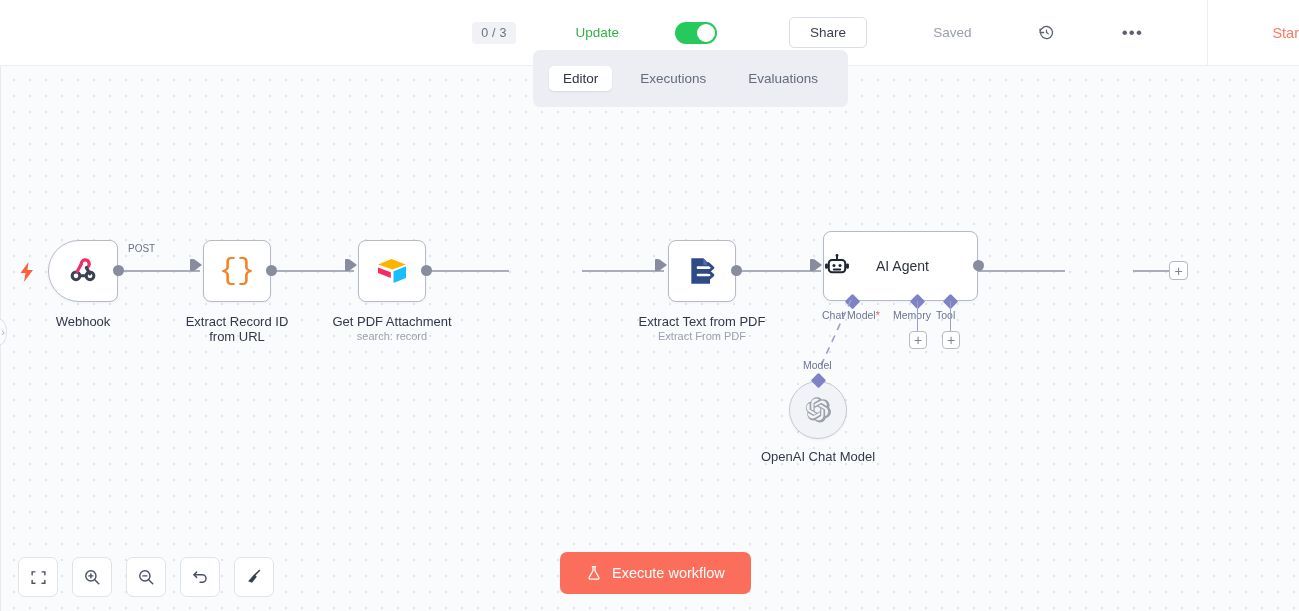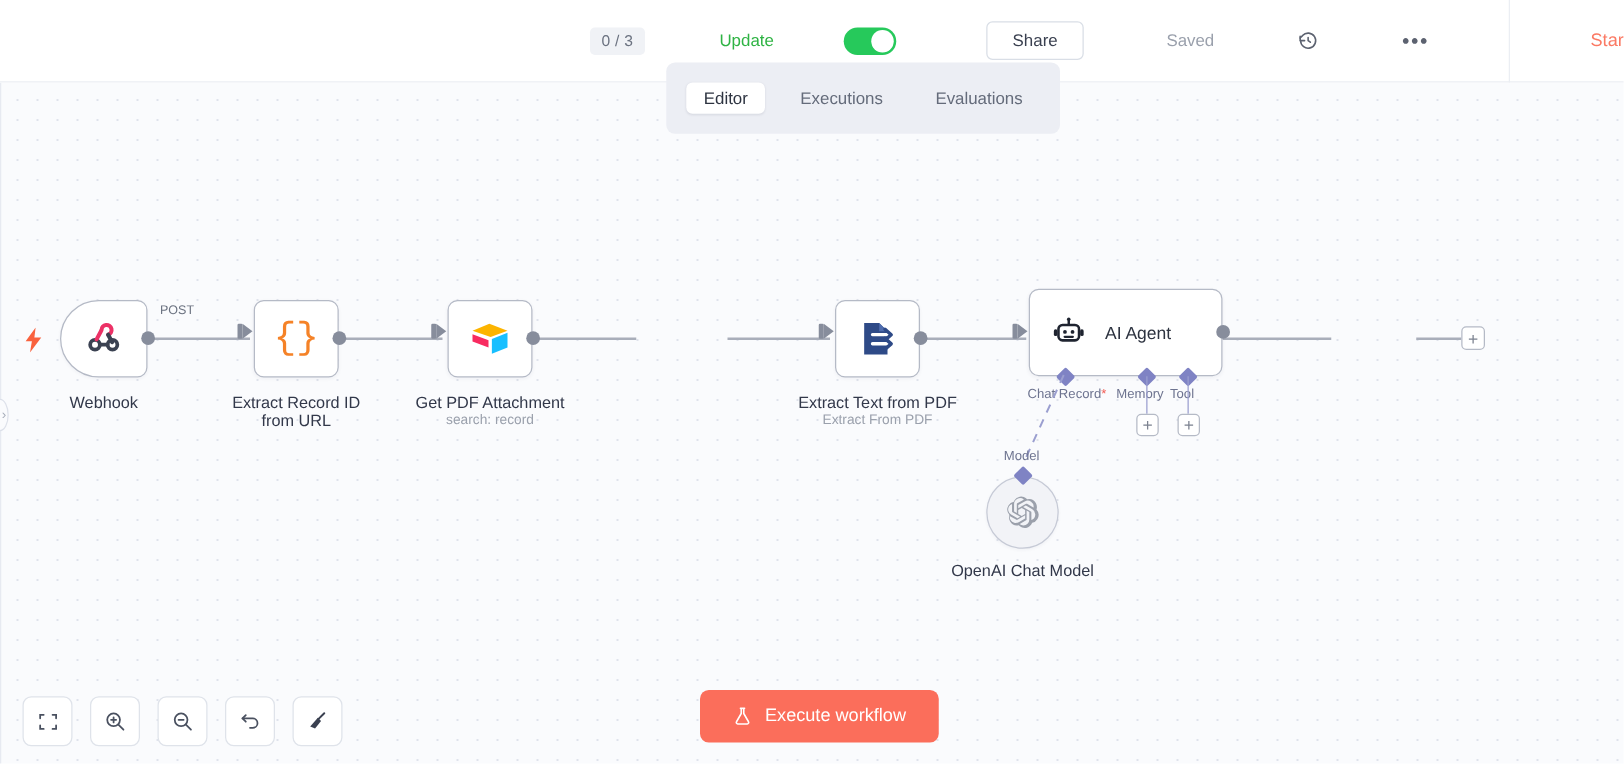--- a/index.html
+++ b/index.html
@@ -253,37 +253,37 @@
           <path d="M16.5 11.8 20.2 15.1 16.5 18.3" fill="none" stroke="#2e4a87" stroke-width="2.1" stroke-linecap="round" stroke-linejoin="round"></path>
         </svg>
       </div>
       <div class="port-out" style="left:63px; top:25px;"></div>
       <div class="nlabel" style="top:74px;">Extract Text from PDF</div>
       <div class="nsub" style="top:90px;">Extract From PDF</div>
     </div>
 
     <div class="node" style="left:823px; top:165px;">
       <div class="port-in" style="left:-9px; top:28px;"></div>
-      <div class="nbox" style="width:155px; height:70px; justify-content:flex-start; padding-left:18px; gap:16px;">
+      <div class="nbox" style="width:155px; height:70px; justify-content:flex-start; gap:26px;">
         <svg width="26" height="26" viewBox="0 0 24 24">
           <path d="M12 2.2v3" stroke="#1f2430" stroke-width="1.8" stroke-linecap="round"></path>
           <circle cx="12" cy="2.2" r="1.3" fill="#1f2430"></circle>
           <rect x="4.4" y="6.4" width="15.2" height="11.4" rx="3" fill="none" stroke="#1f2430" stroke-width="1.9"></rect>
           <rect x="1" y="9.6" width="2.6" height="5" rx="1.2" fill="#1f2430"></rect>
           <rect x="20.4" y="9.6" width="2.6" height="5" rx="1.2" fill="#1f2430"></rect>
           <circle cx="9.2" cy="11.6" r="1.4" fill="#1f2430"></circle>
           <circle cx="14.8" cy="11.6" r="1.4" fill="#1f2430"></circle>
           <path d="M9 15.2h6" stroke="#1f2430" stroke-width="1.7" stroke-linecap="round"></path>
         </svg>
         <span style="font-size:14px; color:#2d3340;">AI Agent</span>
       </div>
       <div class="port-out" style="left:150px; top:29px;"></div>
 
       <div class="diamond" style="left:24px; top:65px;"></div>
-      <div class="sub-lbl" style="left:-1px; top:78px;"><span>Chat Record</span><span class="req-star">*</span></div>
+      <div class="sub-lbl" style="left:-1px; top:78px;"><span>Chat Model</span><span class="req-star">*</span></div>
 
       <div class="diamond" style="left:89px; top:65px;"></div>
       <div class="sub-lbl" style="left:70px; top:78px;text-align:right;">Memory</div>
       <div class="vstem" style="left:94px; top:70px; height:30px;"></div>
       <div class="plus-box" style="left:86px; top:100px;">+</div>
 
       <div class="diamond" style="left:122px; top:65px;"></div>
       <div class="sub-lbl" style="left:113px; top:78px;">Tool</div>
       <div class="vstem" style="left:127px; top:70px; height:30px;"></div>
       <div class="plus-box" style="left:119px; top:100px;">+</div>

